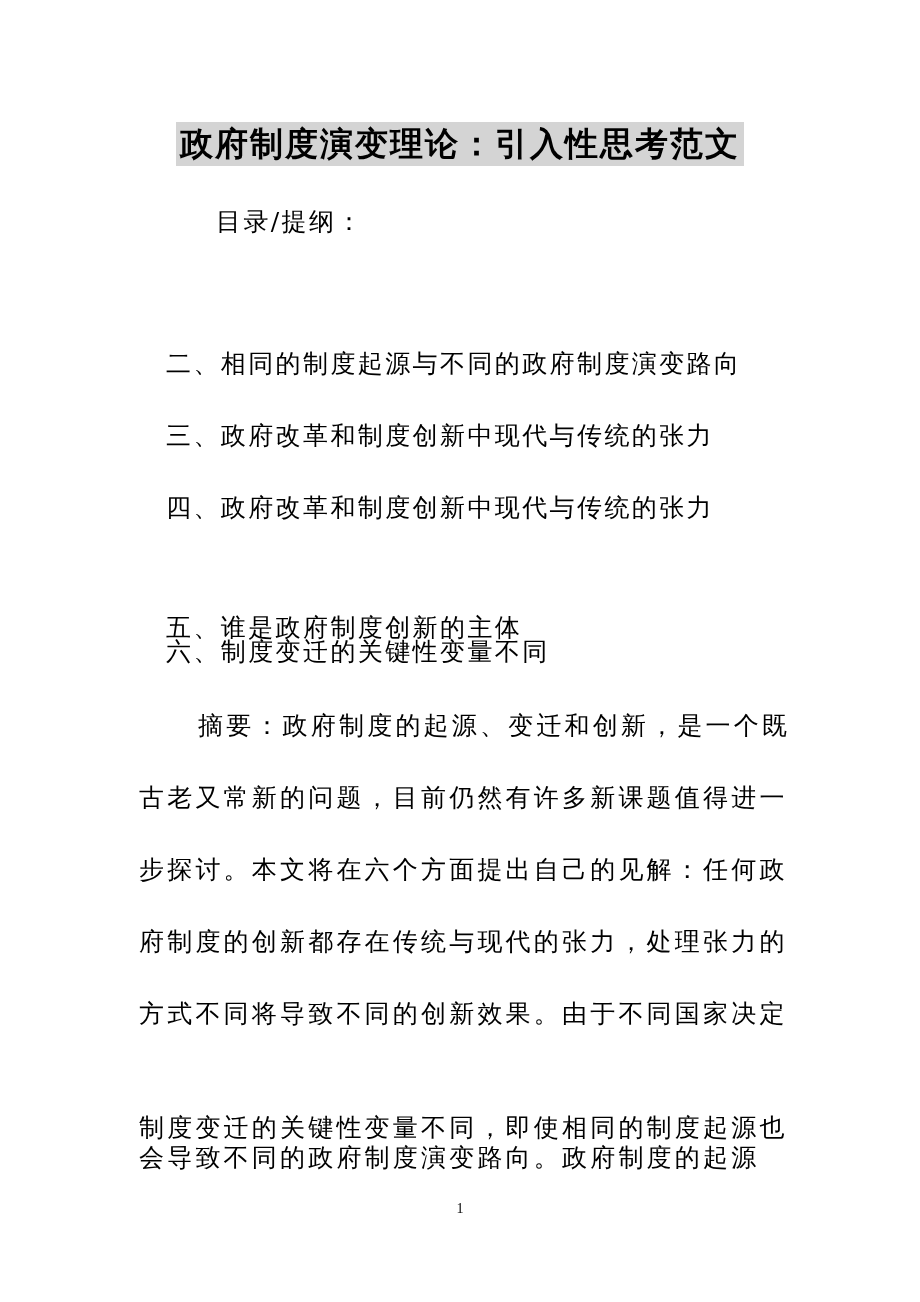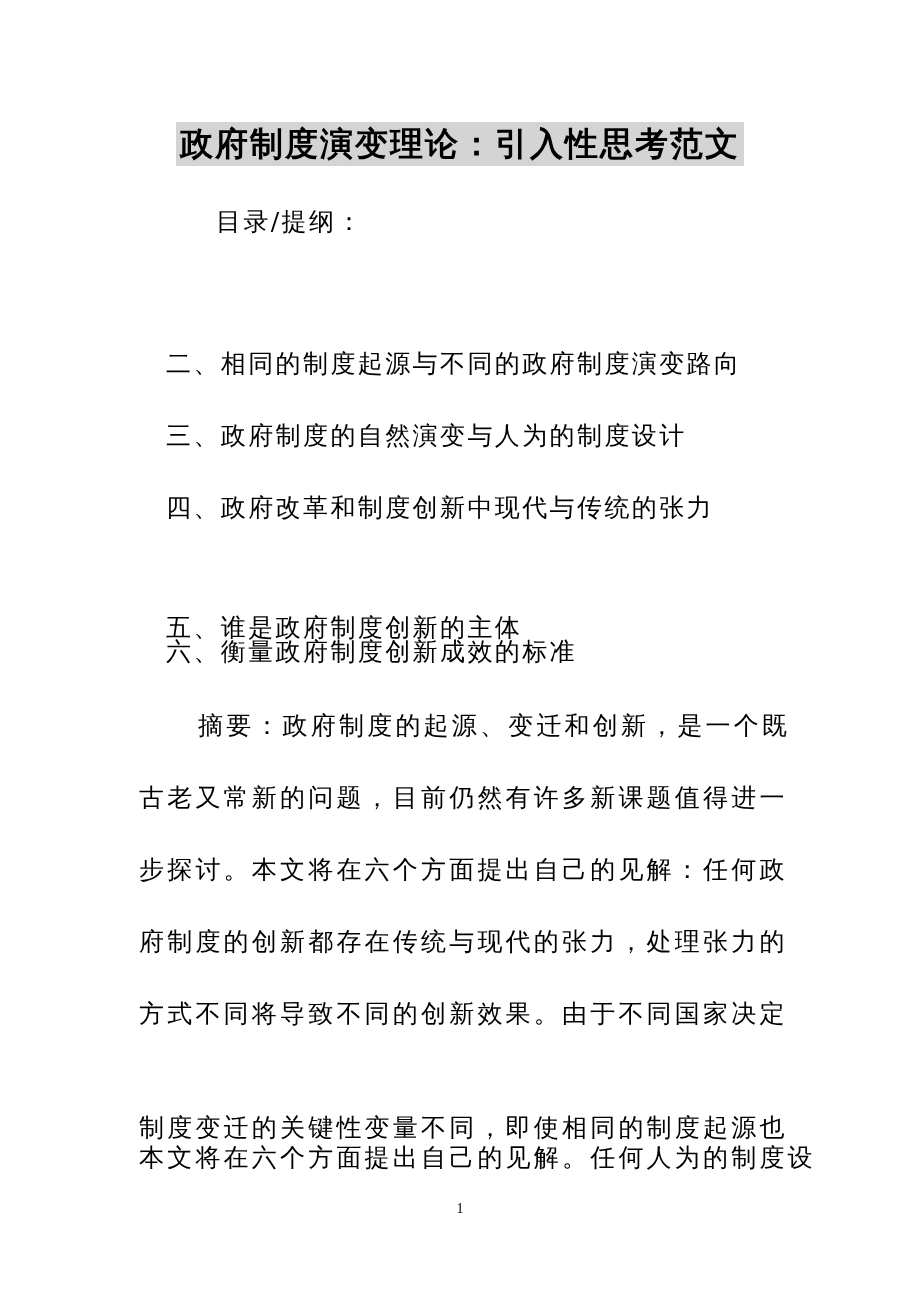--- a/index.html
+++ b/index.html
@@ -64,27 +64,27 @@
 
 <div class="page">
 
   <div class="title-wrap">
     <span class="title">政府制度演变理论：引入性思考范文</span>
   </div>
 
   <div class="line toc-label">目录/提纲：</div>
 
   <div class="line toc-item" style="top:338px;">二、相同的制度起源与不同的政府制度演变路向</div>
-  <div class="line toc-item" style="top:410px;">三、政府制度的自然演变与人为的制度设计</div>
+  <div class="line toc-item" style="top:410px;">三、政府改革和制度创新中现代与传统的张力</div>
   <div class="line toc-item" style="top:482px;">四、政府改革和制度创新中现代与传统的张力</div>
   <div class="line toc-item" style="top:554px;margin-top:48px;">五、谁是政府制度创新的主体</div>
-  <div class="line toc-item" style="top:626px;">六、衡量政府制度创新成效的标准</div>
+  <div class="line toc-item" style="top:626px;">六、制度变迁的关键性变量不同</div>
 
   <div class="line body-first" style="top:700px;">摘要：政府制度的起源、变迁和创新，是一个既</div>
   <div class="line body-line" style="top:772px;">古老又常新的问题，目前仍然有许多新课题值得进一</div>
   <div class="line body-line" style="top:844px;">步探讨。本文将在六个方面提出自己的见解：任何政</div>
   <div class="line body-line" style="top:916px;">府制度的创新都存在传统与现代的张力，处理张力的</div>
   <div class="line body-line" style="top:988px;">方式不同将导致不同的创新效果。由于不同国家决定</div>
   <div class="line body-line" style="top:1060px;margin-top:42px;">制度变迁的关键性变量不同，即使相同的制度起源也</div>
-  <div class="line body-line" style="top:1132px;">本文将在六个方面提出自己的见解。任何人为的制度设</div>
+  <div class="line body-line" style="top:1132px;">会导致不同的政府制度演变路向。政府制度的起源</div>
 
   <div class="page-num">1</div>
 </div>
 
 </body></html>

